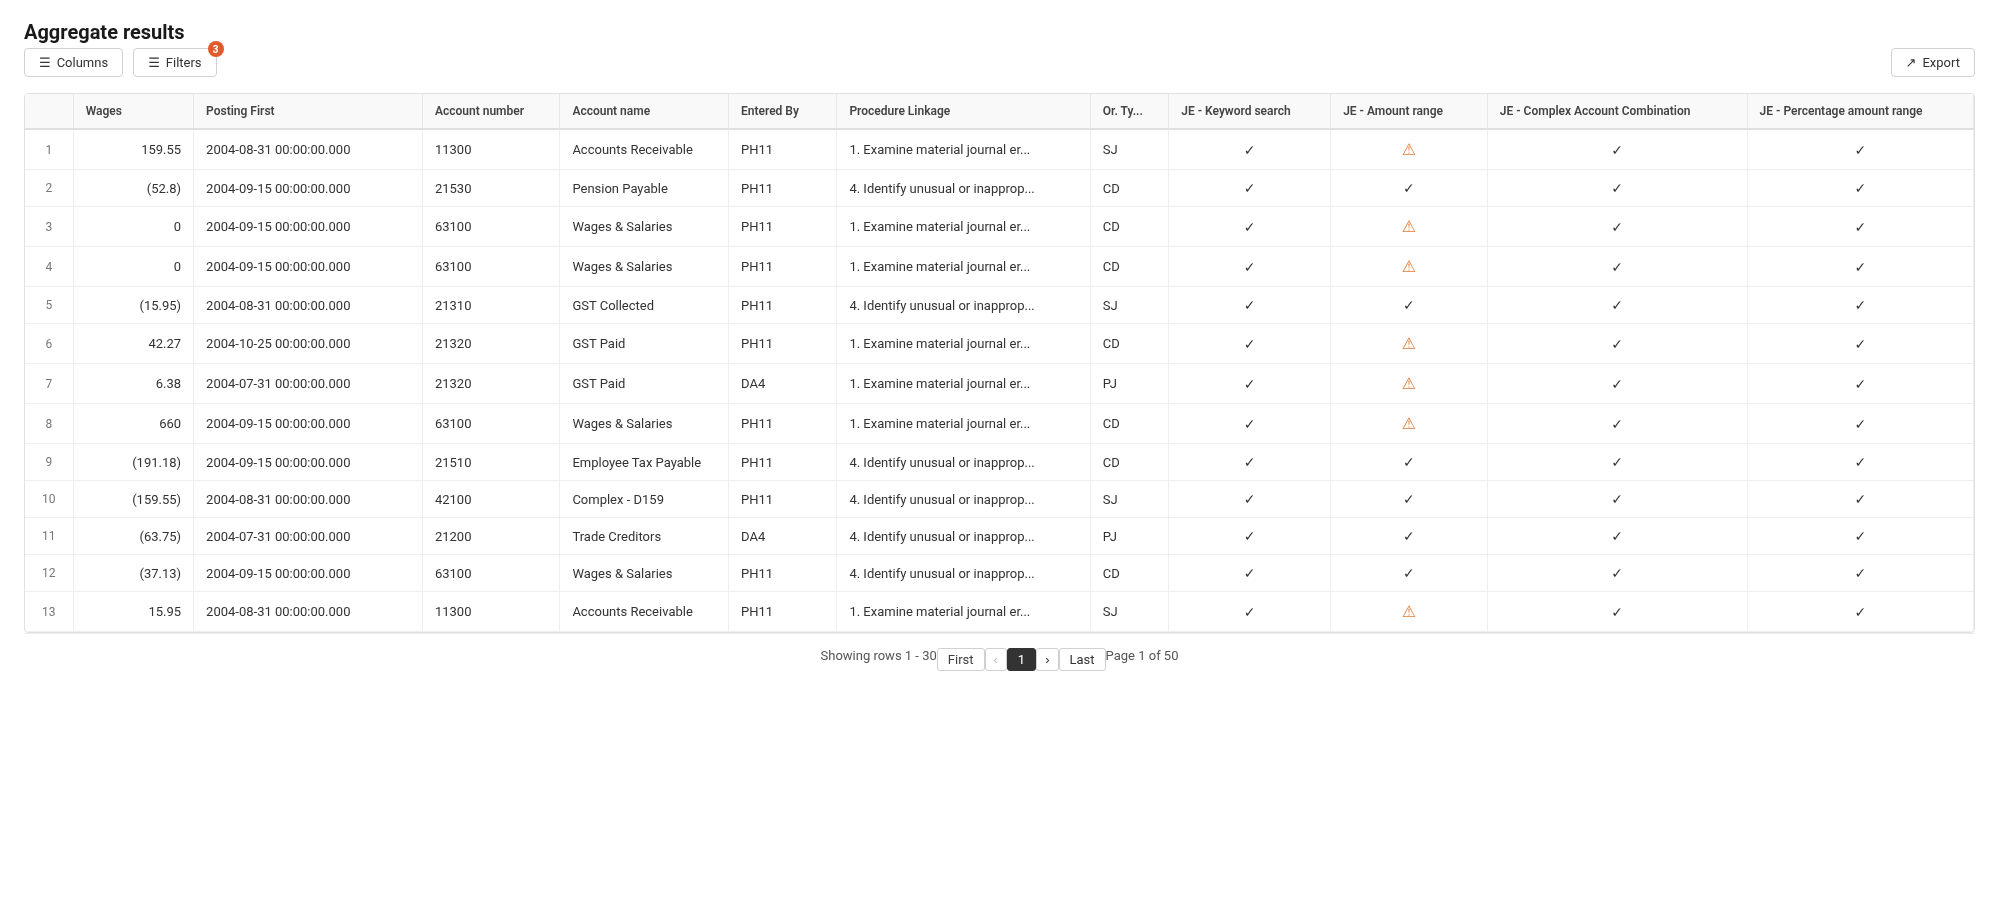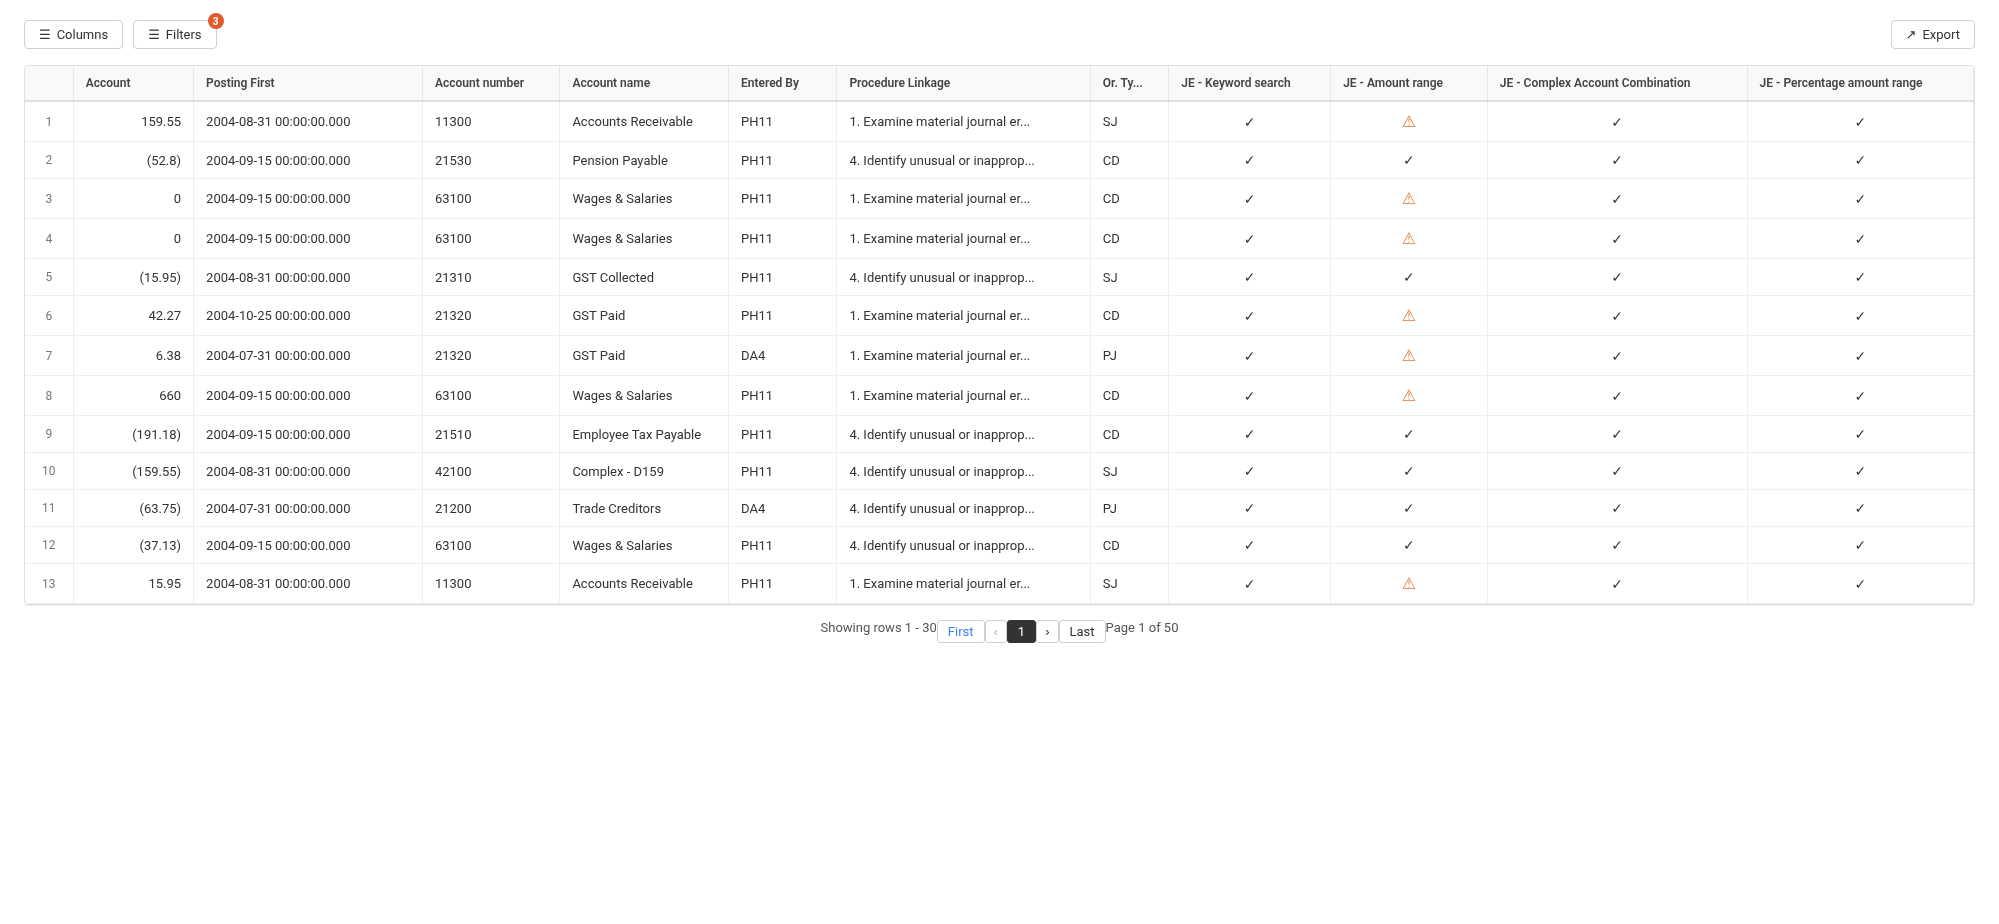--- a/index.html
+++ b/index.html
@@ -37,41 +37,42 @@
     .td-check { text-align: center; }
     
     .check-icon { color: #333; font-size: 14px; }
     .warning-icon { color: #e07b39; font-size: 16px; }
     
     .truncate { max-width: 180px; overflow: hidden; text-overflow: ellipsis; white-space: nowrap; }
     
     .pagination-bar { display: flex; align-items: flex-start; justify-content: center; padding: 14px 0; font-size: 13px; color: #555; border-top: 1px solid #eee; }
     .pagination-btn { background: none; border: 1px solid #d0d0d0; border-radius: 3px; padding: 3px 10px; cursor: pointer; font-size: 13px; color: #333; font-family: inherit; }
     .pagination-btn.active { background: #333; color: #fff; border-color: #333; }
-    .pagination-btn:disabled { color: #3b82f6; cursor: default; }
+    .pagination-btn:disabled { color: #404040; cursor: default; }
     .pagination-arrow { background: none; border: 1px solid #d0d0d0; border-radius: 3px; padding: 3px 8px; cursor: pointer; font-size: 13px; color: #333; }
     .pagination-arrow:disabled { color: #bbb; cursor: default; }
     
     .col-row-num { width: 36px; }
     .col-amount { width: 100px; }
     .col-posting { width: 190px; }
     .col-account-num { width: 110px; }
     .col-account-name { width: 140px; }
     .col-entered { width: 90px; }
     .col-procedure { width: 200px; }
     .col-or-type { width: 50px; }
     .col-je-keyword { width: 130px; }
     .col-je-amount { width: 130px; }
     .col-je-complex { width: 160px; }
     .col-je-pct { width: 160px; }
   </style>
 </head>
 <body>
 
 <div class="page-container">
+  <div class="page-title">Aggregate results</div>
 
 
   <div class="toolbar">
     <div class="toolbar-left">
       <div style="position:relative; display:inline-block;">
         <button class="btn">
           <span>☰</span>
           <span>Columns</span>
         </button>
       </div>
@@ -87,21 +88,21 @@
       <span>↗</span>
       <span>Export</span>
     </button>
   </div>
 
   <div class="table-wrapper">
     <table>
       <thead>
         <tr>
           <th class="col-row-num"></th>
-          <th class="col-amount">Account</th>
+          <th class="col-amount">Wages</th>
           <th class="col-posting">Posting First</th>
           <th class="col-account-num">Account number</th>
           <th class="col-account-name">Account name</th>
           <th class="col-entered">Entered By</th>
           <th class="col-procedure">Procedure Linkage</th>
           <th class="col-or-type">Or. Ty...</th>
           <th class="col-je-keyword">JE - Keyword search</th>
           <th class="col-je-amount">JE - Amount range</th>
           <th class="col-je-complex">JE - Complex Account Combination</th>
           <th class="col-je-pct">JE - Percentage amount range</th>

